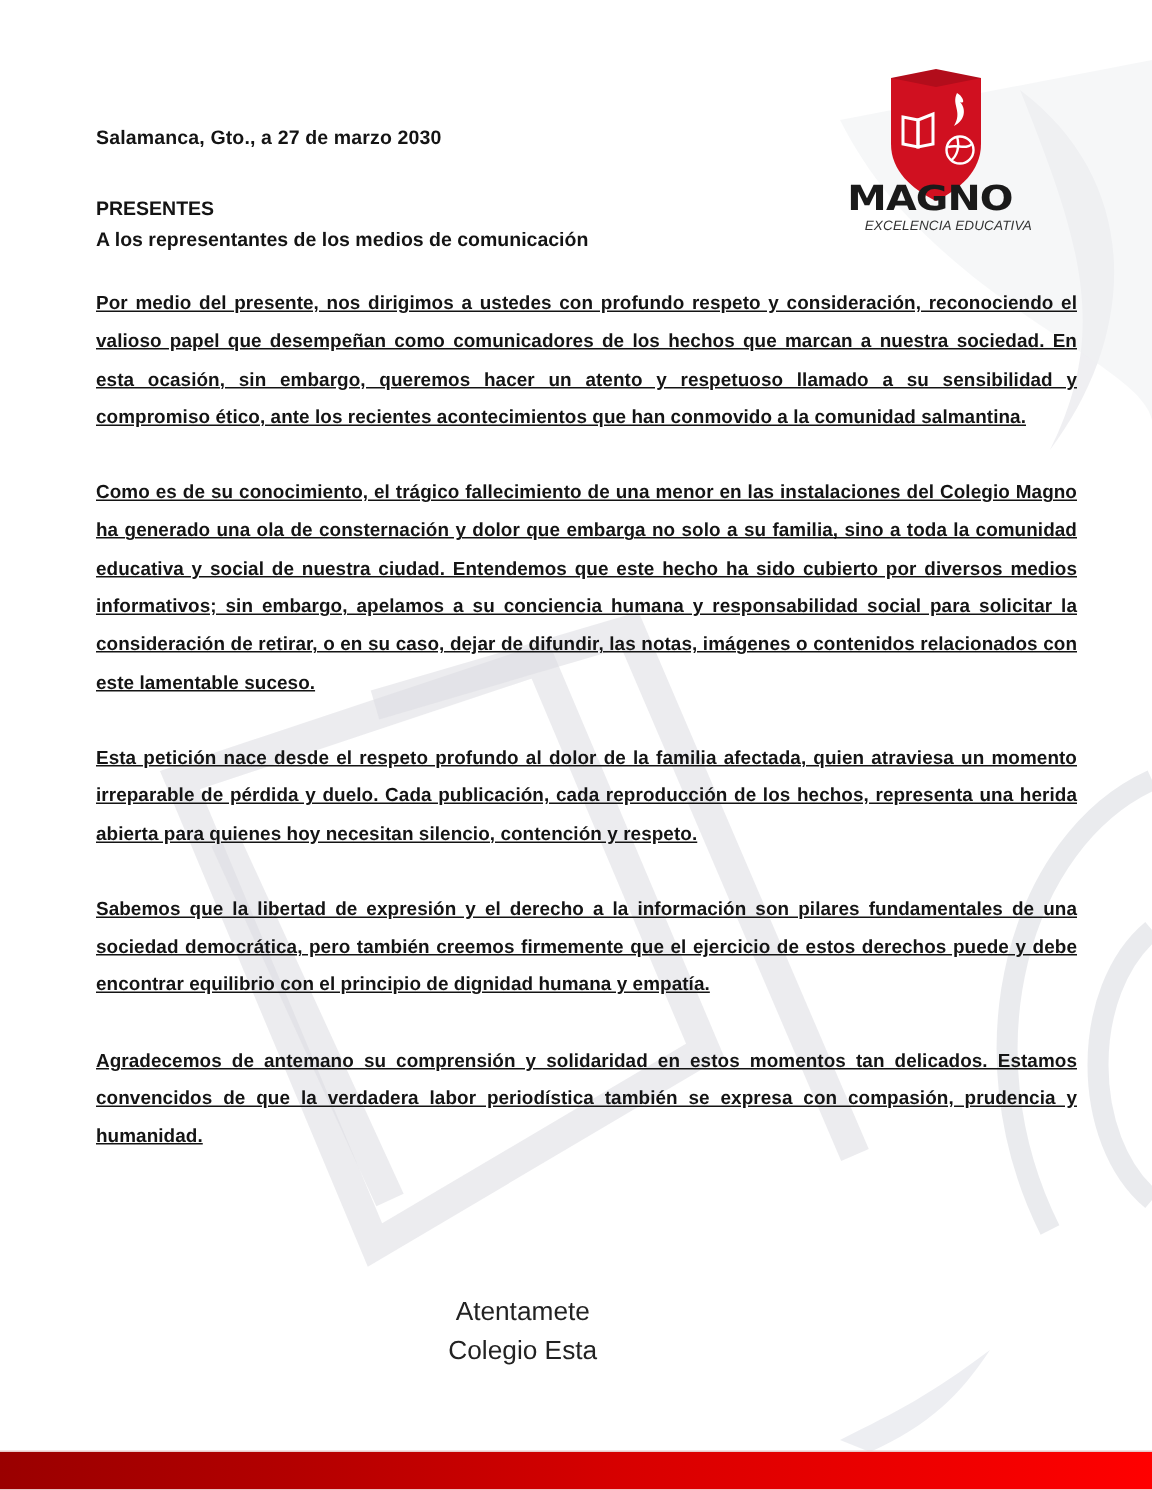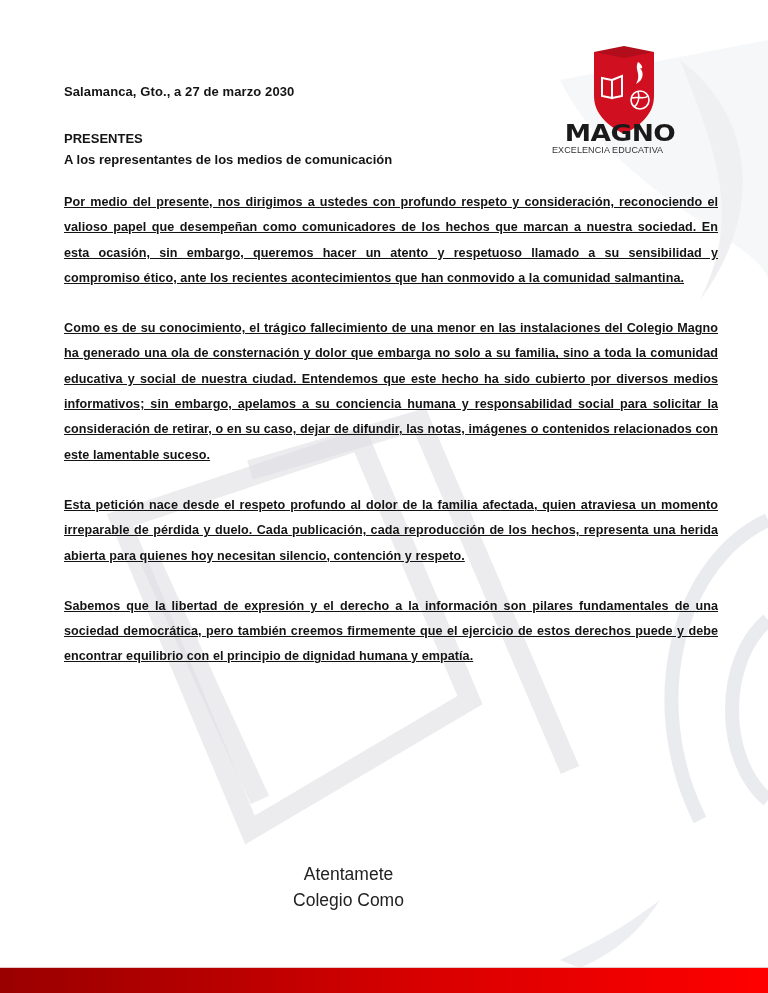--- a/index.html
+++ b/index.html
@@ -10,21 +10,21 @@
   .date { position:absolute; left:64px; top:84px; font-size:13px; font-weight:bold; letter-spacing:0.1px; }
   .addressee { position:absolute; left:64px; top:128px; font-size:13px; font-weight:bold; line-height:21px; }
   .body-text { position:absolute; left:64px; top:190px; width:654px; }
   .para { font-size:12.6px; font-weight:bold; line-height:25.3px; text-align:justify; margin:0 0 25px 0; letter-spacing:0.05px;text-decoration:underline; }
   .sign { position:absolute; left:0; width:697px; text-align:center; font-size:17.5px; color:#222; }
   .sign1 { top:864px; }
   .sign2 { top:890px; }
   .logo { position:absolute; left:550px; top:44px; width:150px; height:120px; }
   .brand { position:absolute; left:552px; top:120px; width:136px; text-align:center; font-family:"DejaVu Sans", sans-serif;
            font-weight:bold; font-size:23px; letter-spacing:-0.5px; color:#1a1a1a; transform:scaleX(1.15); }
-  .tagline { position:absolute; left:552px; top:145px; width:136px; text-align:left; font-size:9px; color:#333; letter-spacing:0.1px; }
+  .tagline { position:absolute; left:552px; top:145px; width:136px; text-align:right; font-size:9px; color:#333; letter-spacing:0.1px;font-style:italic; }
   .footer-bar { position:absolute; left:0; top:968px; width:768px; height:25px;
                 background:linear-gradient(90deg,#9a0000 0%,#b30000 25%,#d80000 55%,#ff0000 100%); }
   .footer-line { position:absolute; left:0; top:967px; width:768px; height:1px; background:#e8c8c8; }
 </style>
 </head>
 <body>
 
 <svg class="watermark" viewBox="0 0 768 993">
   <g fill="none" stroke="#dcdde2" stroke-opacity="0.55" stroke-width="20">
     <path d="M120 520 L250 830 L470 700 L360 440 Z"></path>
@@ -63,20 +63,21 @@
   <div class="addressee">
     <div>PRESENTES</div>
     <div>A los representantes de los medios de comunicación</div>
   </div>
 
   <div class="body-text">
     <p class="para">Por medio del presente, nos dirigimos a ustedes con profundo respeto y consideración, reconociendo el valioso papel que desempeñan como comunicadores de los hechos que marcan a nuestra sociedad. En esta ocasión, sin embargo, queremos hacer un atento y respetuoso llamado a su sensibilidad y compromiso ético, ante los recientes acontecimientos que han conmovido a la comunidad salmantina.</p>
     <p class="para">Como es de su conocimiento, el trágico fallecimiento de una menor en las instalaciones del Colegio Magno ha generado una ola de consternación y dolor que embarga no solo a su familia, sino a toda la comunidad educativa y social de nuestra ciudad. Entendemos que este hecho ha sido cubierto por diversos medios informativos; sin embargo, apelamos a su conciencia humana y responsabilidad social para solicitar la consideración de retirar, o en su caso, dejar de difundir, las notas, imágenes o contenidos relacionados con este lamentable suceso.</p>
     <p class="para">Esta petición nace desde el respeto profundo al dolor de la familia afectada, quien atraviesa un momento irreparable de pérdida y duelo. Cada publicación, cada reproducción de los hechos, representa una herida abierta para quienes hoy necesitan silencio, contención y respeto.</p>
     <p class="para">Sabemos que la libertad de expresión y el derecho a la información son pilares fundamentales de una sociedad democrática, pero también creemos firmemente que el ejercicio de estos derechos puede y debe encontrar equilibrio con el principio de dignidad humana y empatía.</p>
+    <p class="para">Agradecemos de antemano su comprensión y solidaridad en estos momentos tan delicados. Estamos convencidos de que la verdadera labor periodística también se expresa con compasión, prudencia y humanidad.</p>
   </div>
 
   <div class="sign sign1">Atentamete</div>
-  <div class="sign sign2">Colegio Como</div>
+  <div class="sign sign2">Colegio Esta</div>
 
   <div class="footer-line"></div>
   <div class="footer-bar"></div>
 </div>
 
 </body></html>

